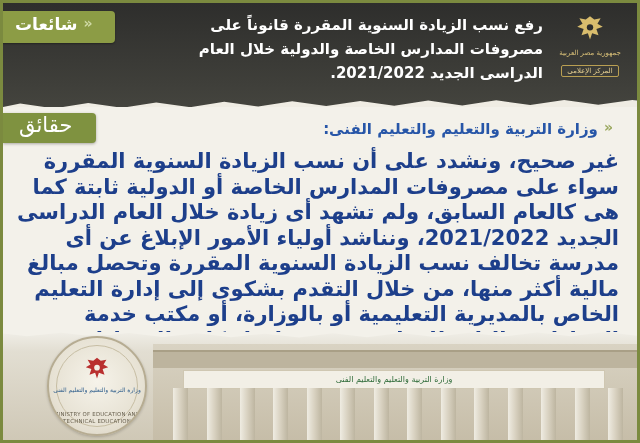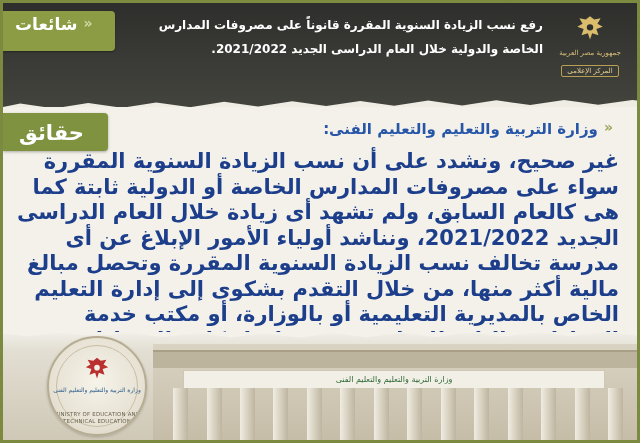--- a/index.html
+++ b/index.html
@@ -82,57 +82,57 @@
     color: #e7d192;
   }
 
   .rumor-title {
     position: absolute;
     right: 100px;
     top: 10px;
     width: 410px;
     text-align: right;
     color: #ffffff;
-    font-size: 12px;
+    font-size: 15px;
     font-weight: bold;
     line-height: 24px;
     direction: rtl;
   }
 
   .rumor-tag {
     position: absolute;
     left: 0;
     top: 8px;
     background: #8c9c45;
     color: #ffffff;
     font-size: 17px;
     font-weight: bold;
-    padding: 3px 16px 17px 12px;
+    padding: 3px 16px 9px 12px;
     border-radius: 0 4px 4px 0;
     box-shadow: 0 1px 2px rgba(0,0,0,.35);
   }
   .chev {
     display: inline-block;
     color: #cfd9a4;
     font-size: 14px;
     margin: 0 6px;
     vertical-align: 2px;
   }
   .chev-dark { color: #9aa85e; }
 
   
   .facts-tag {
     position: absolute;
     left: 0;
     top: 110px;
     background: #7f9240;
     color: #ffffff;
     font-size: 21px;
-    font-weight: bold;
-    padding: 8px 24px 6px 16px;
+    font-weight: normal;
+    padding: 0 24px 6px 16px;
     border-radius: 0 4px 4px 0;
     box-shadow: 0 1px 3px rgba(0,0,0,.3);
   }
 
   .ministry-line {
     position: absolute;
     right: 18px;
     top: 116px;
     color: #2756a8;
     font-size: 15px;

